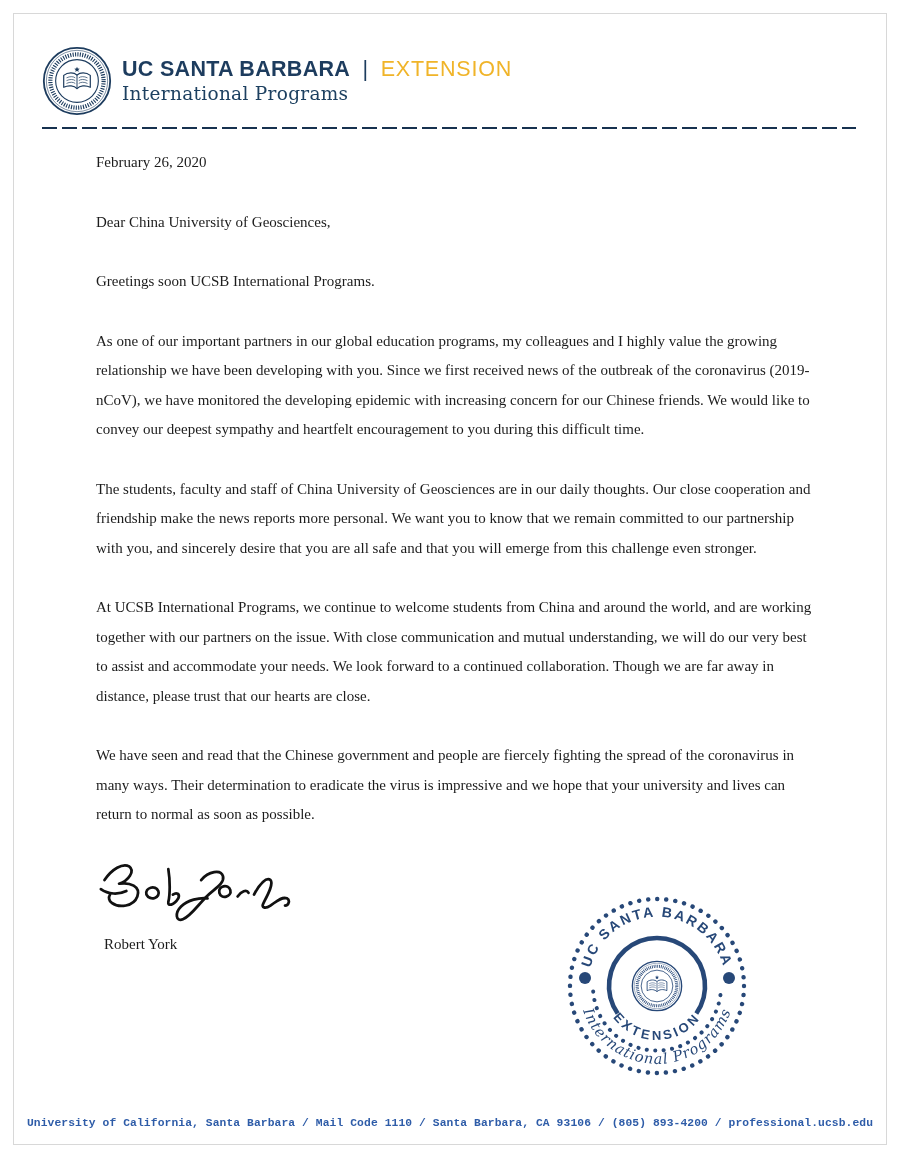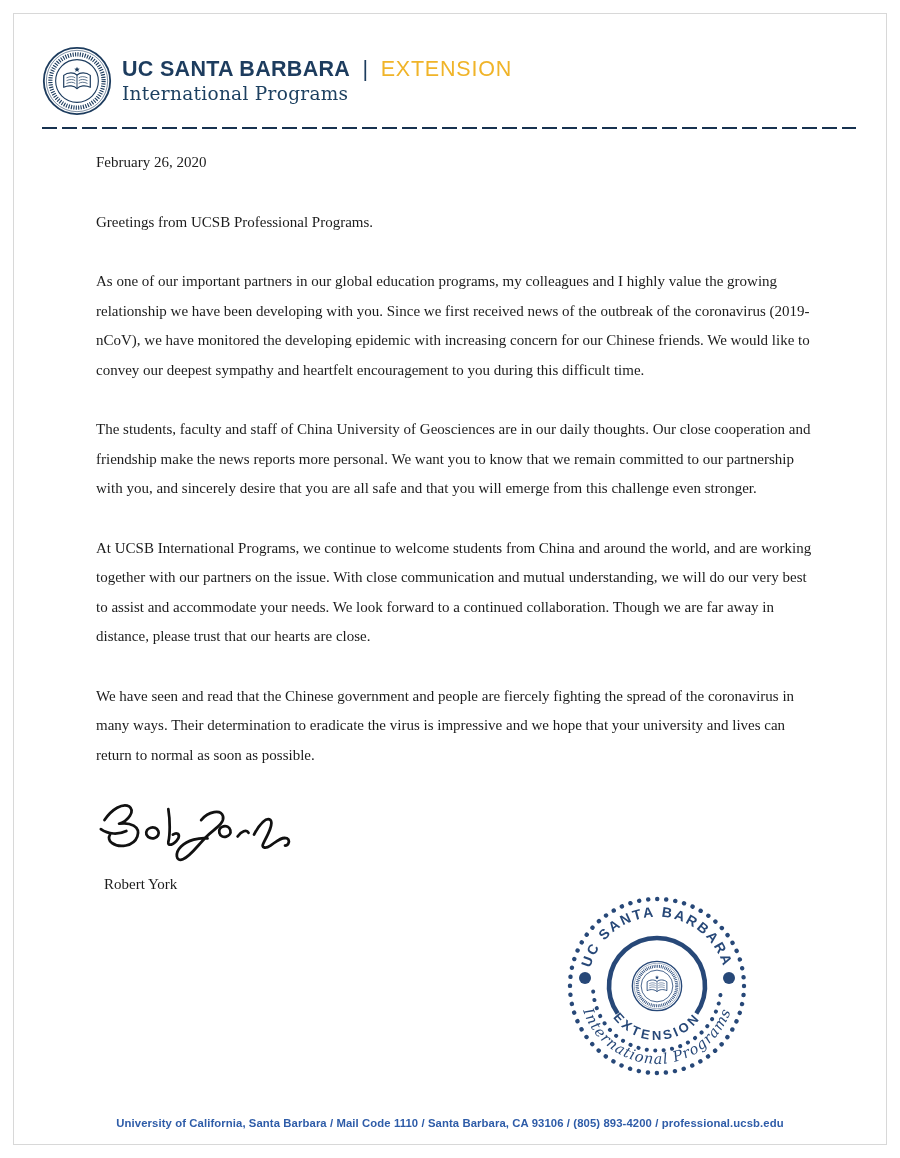--- a/index.html
+++ b/index.html
@@ -40,21 +40,21 @@
   .signature{display:block;margin:6px 0 2px 2px;}
   
   .stamp{position:absolute;left:555px;top:884px;width:204px;height:204px;color:#274878;}
   .stamp text{fill:#274878;}
   .stamp .st-top{font-family:"Liberation Sans",sans-serif;font-weight:700;font-size:14px;letter-spacing:2.2px;}
   .stamp .st-ext{font-family:"Liberation Sans",sans-serif;font-weight:700;font-size:13px;letter-spacing:3px;}
   .stamp .st-bot{font-family:"DejaVu Serif","Liberation Serif",serif;font-style:italic;font-size:14.5px;letter-spacing:1px;}
   
   .footer{
     position:absolute;left:0;right:0;top:1117px;text-align:center;
-    font-family:Liberation Sans, sans-serif;font-size:11.3px;font-weight:600;
+    font-family:Liberation Mono, monospace;font-size:11.3px;font-weight:600;
     color:#2e5ca8;letter-spacing:.1px;
   }
   .hidden-defs{position:absolute;width:0;height:0;overflow:hidden;}
 </style>
 </head>
 <body>
 
 <svg class="hidden-defs" aria-hidden="true">
   <defs>
     <symbol id="sealSym" viewBox="0 0 100 100">
@@ -86,21 +86,22 @@
         <span class="brand-extension">EXTENSION</span>
       </div>
       <div class="brand-subtitle">International Programs</div>
     </div>
   </header>
 
   <div class="rule"></div>
 
   <main class="letter-body">
     <p>February 26, 2020</p>
-    <p>Greetings from UCSB Professional Programs.</p>
+    <p>Dear China University of Geosciences,</p>
+    <p>Greetings soon UCSB International Programs.</p>
     <p>As one of our important partners in our global education programs, my colleagues and I highly value the growing relationship we have been developing with you. Since we first received news of the outbreak of the coronavirus (2019-nCoV), we have monitored the developing epidemic with increasing concern for our Chinese friends. We would like to convey our deepest sympathy and heartfelt encouragement to you during this difficult time.</p>
     <p>The students, faculty and staff of China University of Geosciences are in our daily thoughts. Our close cooperation and friendship make the news reports more personal. We want you to know that we remain committed to our partnership with you, and sincerely desire that you are all safe and that you will emerge from this challenge even stronger.</p>
     <p>At UCSB International Programs, we continue to welcome students from China and around the world, and are working together with our partners on the issue. With close communication and mutual understanding, we will do our very best to assist and accommodate your needs. We look forward to a continued collaboration. Though we are far away in distance, please trust that our hearts are close.</p>
     <p>We have seen and read that the Chinese government and people are fiercely fighting the spread of the coronavirus in many ways. Their determination to eradicate the virus is impressive and we hope that your university and lives can return to normal as soon as possible.</p>
 
     <svg class="signature" width="230" height="62" viewBox="0 0 250 68" fill="none" stroke="#111111" stroke-width="3" stroke-linecap="round" stroke-linejoin="round" aria-label="Bob York">
       <path d="M6,22 C14,10 26,3 33,7 C40,12 32,23 22,26 C34,24 46,29 42,40 C38,51 22,53 14,47 C11,45 10,41 12,38"></path>
       <path d="M2,32 C10,38 22,38 30,34"></path>
       <path d="M52,38 C50,30 62,27 65,34 C68,41 56,46 52,38"></path>
       <path d="M76,10 C78,22 78,38 76,46 C75,51 82,50 87,42 C89,37 85,35 81,38"></path>

